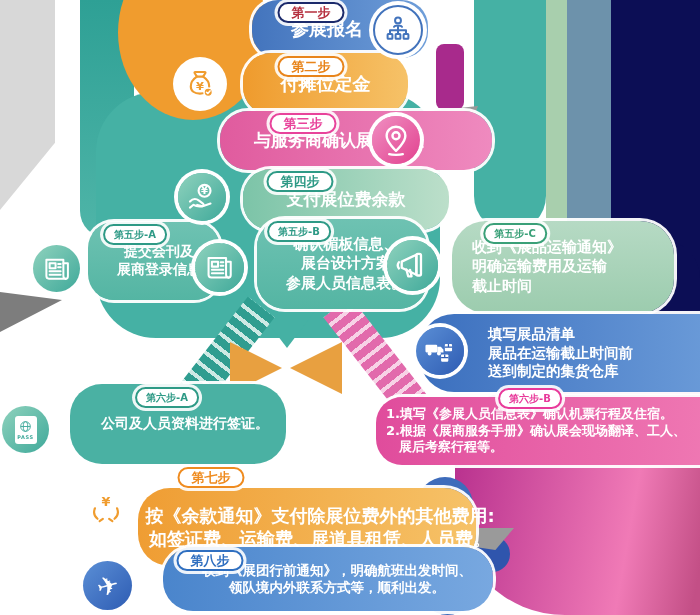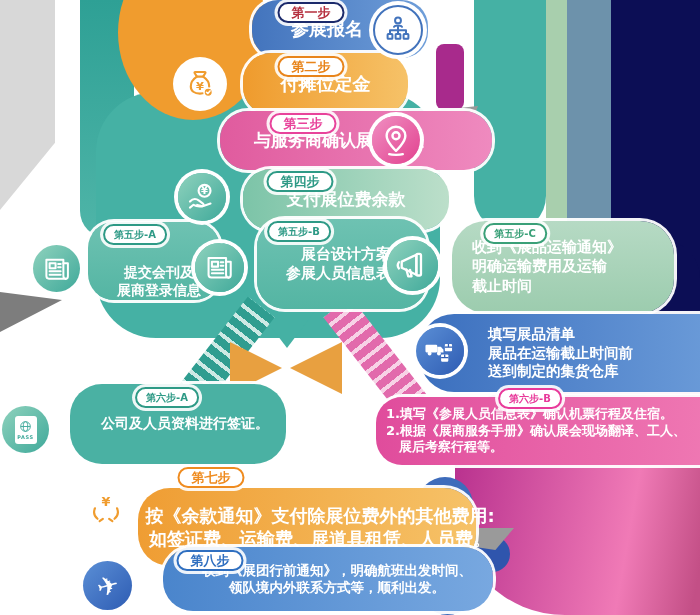--- a/index.html
+++ b/index.html
@@ -116,35 +116,36 @@
   <div class="pill" style="left:300px;top:171px;color:#2e9a86;border:2px solid #2e9a86;">第四步</div>
   <div class="circle tealgrad" style="left:178px;top:173px;width:48px;height:48px;">
     <svg width="34" height="34" viewBox="0 0 24 24" fill="none" stroke="#fff" stroke-width="1.5" stroke-linecap="round" stroke-linejoin="round">
       <circle cx="13.8" cy="7.6" r="4.2"></circle>
       <text x="13.8" y="10.1" font-size="7" fill="#fff" stroke="none" text-anchor="middle" font-weight="bold">¥</text>
       <path d="M3.5 15.2c2.2-2.4 4.6-2 6.4-.6l2.8 2c1 .7.3 2.1-.9 1.8l-3.2-.8"></path>
       <path d="M3.5 19.5l2.5-2c2 1.2 5 1.4 7.5.6l4.5-1.5"></path>
     </svg>
   </div>
 
-  <div class="bubble" style="left:72px;top:222px;width:122px;height:78px;background:linear-gradient(180deg,#6ec2b2,#54b5a3);border-radius:26px;font-size:14px;padding-left:10px;justify-content:flex-end;">
+  <div class="bubble" style="left:72px;top:222px;width:122px;height:78px;background:linear-gradient(180deg,#6ec2b2,#54b5a3);border-radius:26px;font-size:14px;padding-left:10px;">
     <div class="ln">提交会刊及</div>
     <div class="ln">展商登录信息</div>
   </div>
   <div class="pill sm" style="left:135px;top:224px;color:#2e9a86;border:2px solid #2e9a86;">第五步-A</div>
   <div class="circle tealgrad" style="left:33px;top:245px;width:47px;height:47px;">
     <svg width="34" height="34" viewBox="0 0 24 24" fill="none" stroke="#fff" stroke-width="1.4" stroke-linecap="round" stroke-linejoin="round">
       <path d="M4.5 5.5h12v11.5a1.8 1.8 0 0 0 1.8 1.8H6.3a1.8 1.8 0 0 1-1.8-1.8z"></path>
       <path d="M16.5 8h3.2v9.2c0 1-.7 1.8-1.7 1.8"></path>
       <rect x="6.8" y="8" width="4.2" height="3.4"></rect>
       <path d="M12.8 8.4h1.8M12.8 10.8h1.8M6.8 13.6h7.8M6.8 16h7.8"></path>
     </svg>
   </div>
 
   <div class="bubble" style="left:241px;top:219px;width:162px;height:90px;background:linear-gradient(180deg,#6ec2b2,#54b5a3);border-radius:28px;font-size:15px;padding-left:8px;">
+    <div class="ln">确认楣板信息、</div>
     <div class="ln">展台设计方案</div>
     <div class="ln">参展人员信息表。</div>
   </div>
   <div class="pill sm" style="left:299px;top:221px;color:#2e9a86;border:2px solid #2e9a86;">第五步-B</div>
   <div class="circle tealgrad" style="left:195px;top:243px;width:49px;height:49px;">
     <svg width="35" height="35" viewBox="0 0 24 24" fill="none" stroke="#fff" stroke-width="1.4" stroke-linecap="round" stroke-linejoin="round">
       <path d="M4.5 5.5h12v11.5a1.8 1.8 0 0 0 1.8 1.8H6.3a1.8 1.8 0 0 1-1.8-1.8z"></path>
       <path d="M16.5 8h3.2v9.2c0 1-.7 1.8-1.7 1.8"></path>
       <rect x="6.8" y="8" width="4.2" height="3.4"></rect>
       <path d="M12.8 8.4h1.8M12.8 10.8h1.8M6.8 13.6h7.8M6.8 16h7.8"></path>

